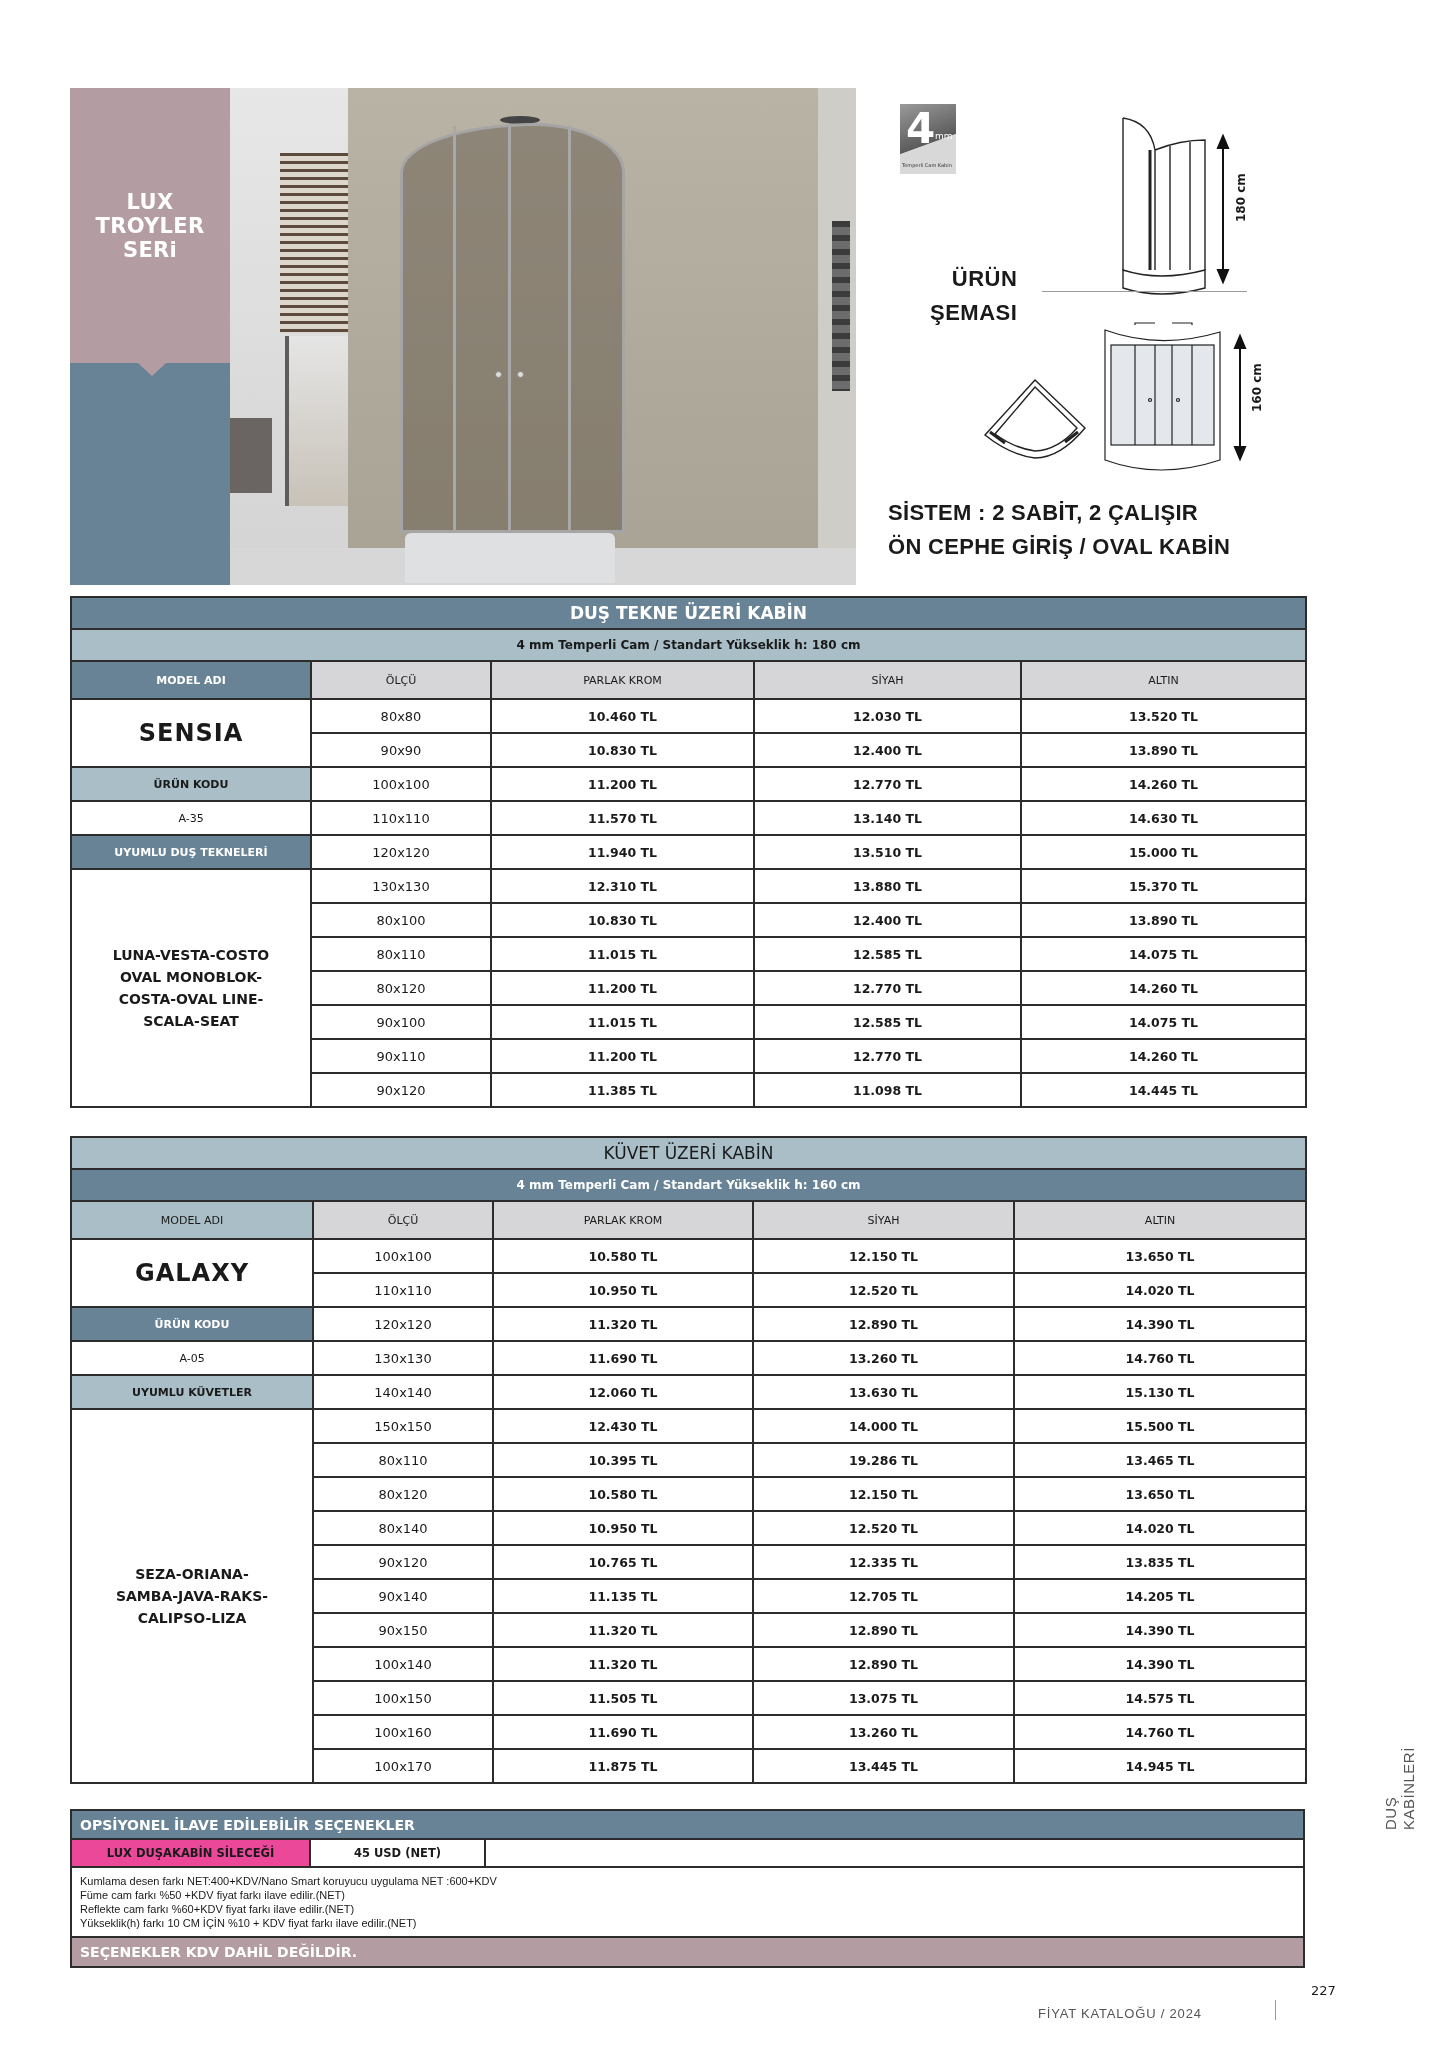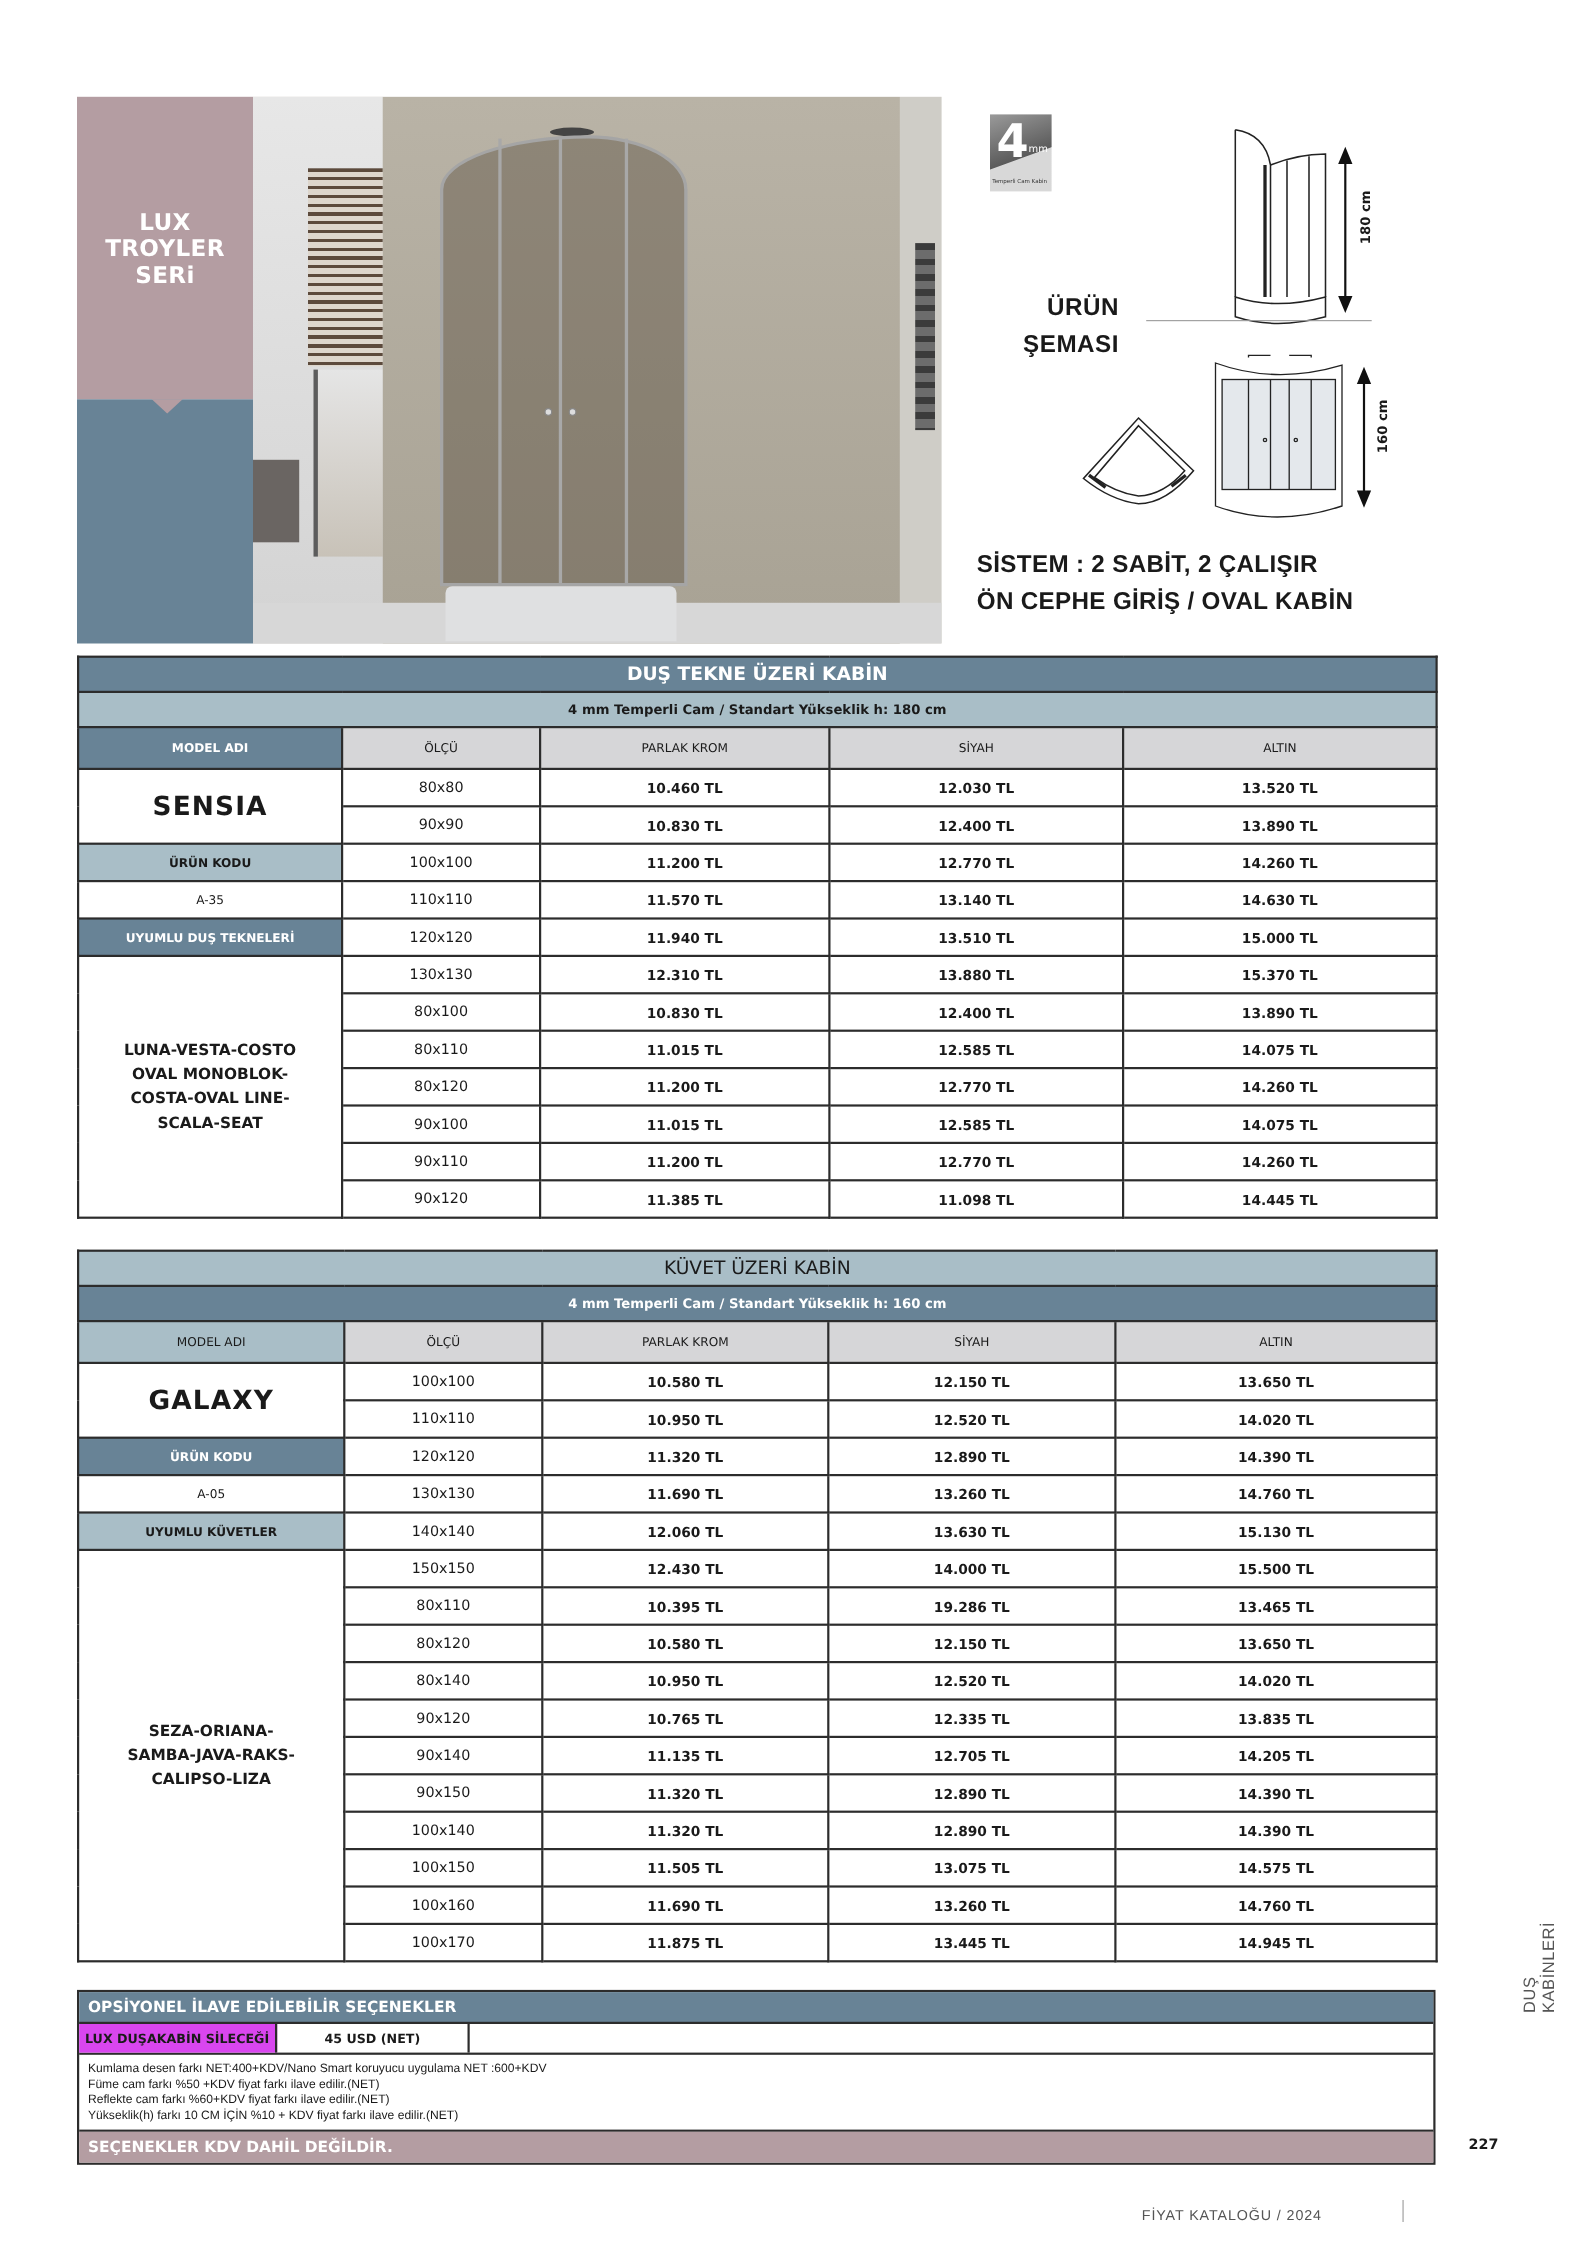--- a/index.html
+++ b/index.html
@@ -59,31 +59,31 @@
   .c-code { font-size: 11px; }
   .c-compat { font-size: 14px; font-weight: bold; line-height: 22px; white-space: pre-line; }
 
   .blue-dark { background: #688396; color: #fff; }
   .blue-light { background: #a9bec7; color: #1a1a1a; }
 
   
   .options { position: absolute; left: 70px; top: 1809px; width: 1235px; border: 2px solid #2c2c2c; }
   .opt-head { height: 29px; background: #688396; color: #fff; font-weight: bold; font-size: 14px; padding-left: 8px; line-height: 29px; border-bottom: 2px solid #2c2c2c; }
   .opt-row { display: flex; height: 28px; border-bottom: 2px solid #2c2c2c; }
-  .opt-name { width: 180px; background: #d946ef; font-size: 11.5px; font-weight: bold; display: flex; align-items: center; justify-content: center; border-right: 2px solid #2c2c2c; }
+  .opt-name { width: 239px; background: #ec4899; font-size: 11.5px; font-weight: bold; display: flex; align-items: center; justify-content: center; border-right: 2px solid #2c2c2c; }
   .opt-price { width: 175px; font-size: 11.5px; font-weight: bold; display: flex; align-items: center; justify-content: center; border-right: 2px solid #2c2c2c; }
   .opt-notes { padding: 6px 8px; font-size: 11px; line-height: 14px; border-bottom: 2px solid #2c2c2c; height: 70px; font-family: "Liberation Sans", sans-serif; }
   .opt-notes div { white-space: nowrap; }
   .opt-vat { height: 28px; background: #b49da2; color: #fff; font-weight: bold; font-size: 14px; padding-left: 8px; line-height: 28px; }
 
   
   .side-label { position: absolute; left: 1382px; top: 1830px; transform: rotate(-90deg); transform-origin: left top; font-size: 15px; color: #555; line-height: 18px; white-space: pre-line; font-family: "Liberation Sans", sans-serif; letter-spacing: 0.5px; }
   .footer-cat { position: absolute; left: 1038px; top: 2006px; font-size: 13px; color: #555; letter-spacing: 0.8px; font-family: "Liberation Sans", sans-serif; }
   .footer-sep { position: absolute; left: 1275px; top: 2000px; width: 1px; height: 20px; background: #999; }
-  .footer-page { position: absolute; left: 1311px; top: 1943px; font-size: 13px; font-weight: bold; margin-left: 24px; }
+  .footer-page { position: absolute; left: 1311px; top: 1983px; font-size: 13px; font-weight: normal; }
 </style>
 </head>
 <body>
 
 <div class="hero">
   <div class="series-panel">
     <div class="series-top">
       <div class="series-title">LUX
 TROYLER
 SERi</div>

